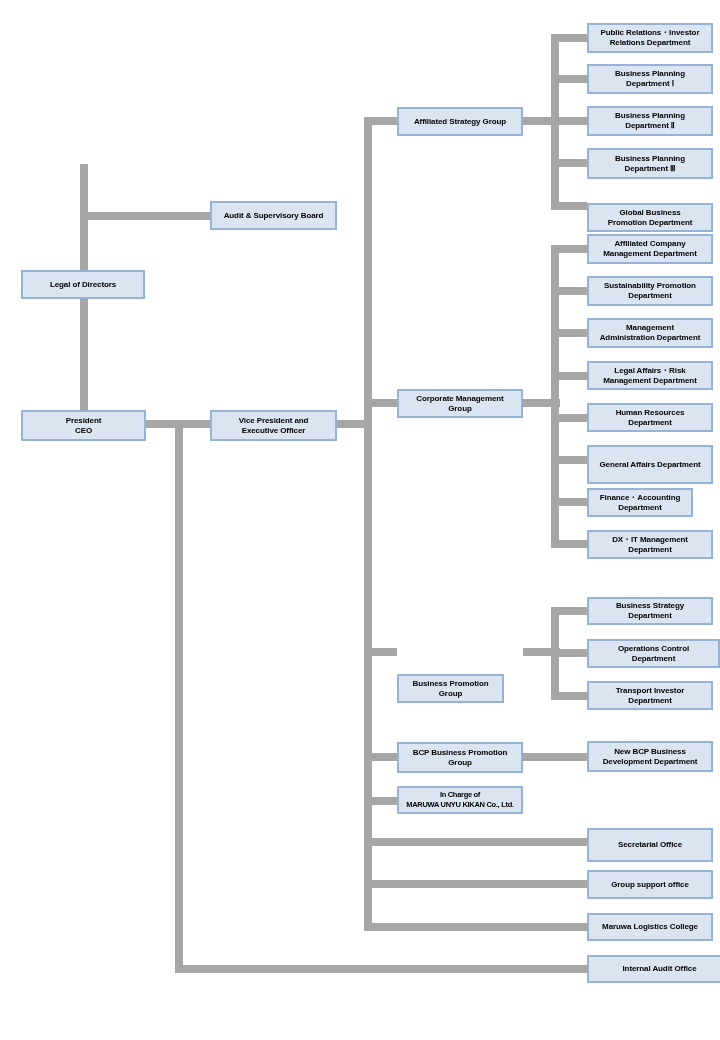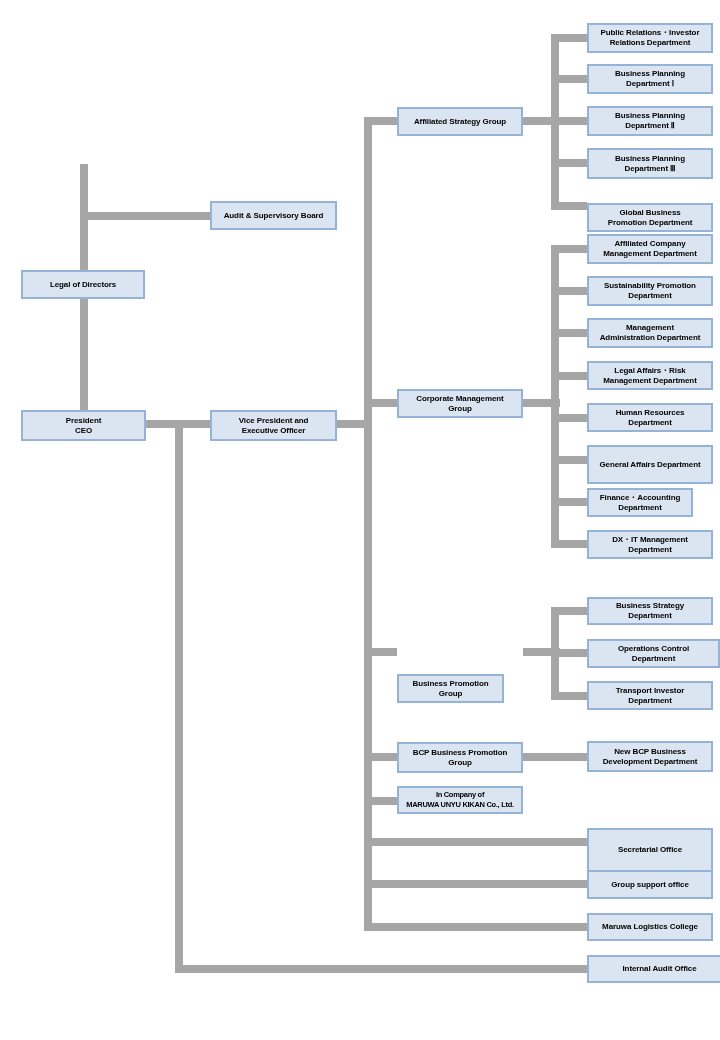--- a/index.html
+++ b/index.html
@@ -184,25 +184,25 @@
 
   <div class="box" style="left:397px;top:742px;width:126px;height:31px">
       <span class="lbl">BCP Business Promotion
 Group</span>
     </div>
   <div class="box" style="left:587px;top:741px;width:126px;height:31px">
       <span class="lbl">New BCP Business
 Development Department</span>
     </div>
   <div class="box" style="left:397px;top:786px;width:126px;height:28px">
-      <span class="lbl tight">In Company of
+      <span class="lbl tight">In Charge of
 MARUWA UNYU KIKAN Co., Ltd.</span>
     </div>
 
-  <div class="box" style="left:587px;top:828px;width:126px;height:44px">
+  <div class="box" style="left:587px;top:828px;width:126px;height:34px">
       <span class="lbl">Secretarial Office</span>
     </div>
   <div class="box" style="left:587px;top:870px;width:126px;height:29px">
       <span class="lbl">Group support office</span>
     </div>
   <div class="box" style="left:587px;top:913px;width:126px;height:28px">
       <span class="lbl">Maruwa Logistics College</span>
     </div>
   <div class="box" style="left:587px;top:955px;width:145px;height:28px">
       <span class="lbl">Internal Audit Office</span>

